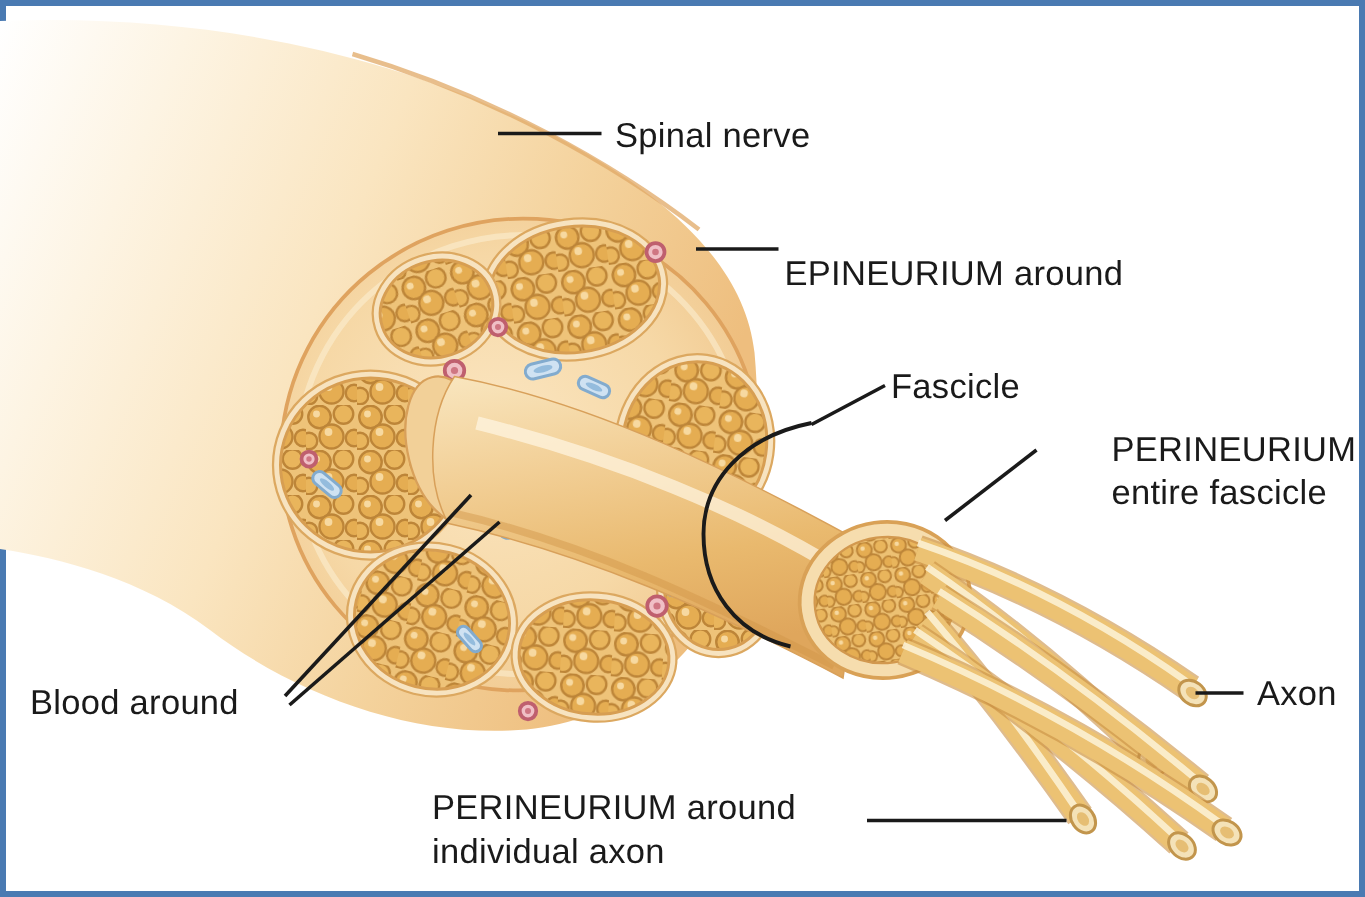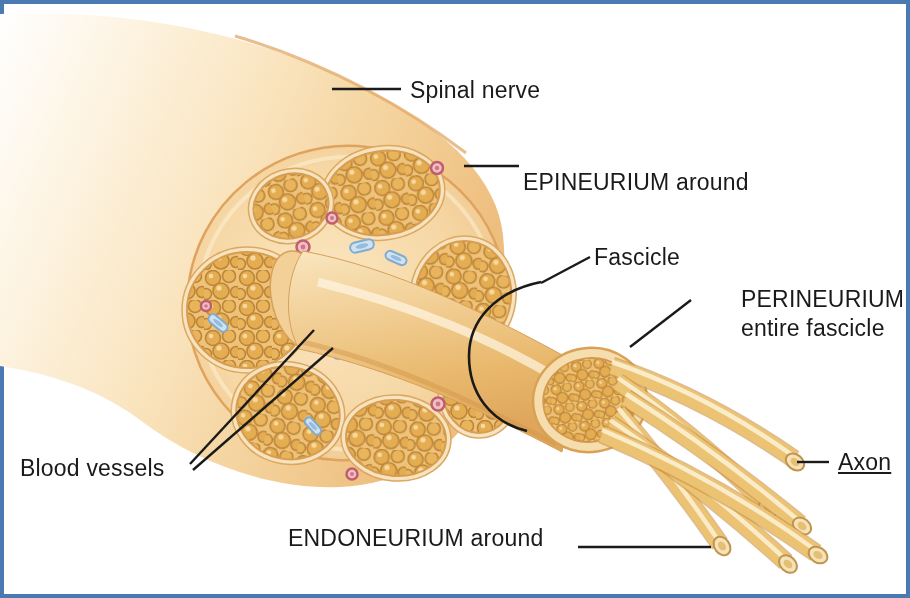--- a/index.html
+++ b/index.html
@@ -242,25 +242,26 @@
 
   <div class="label" style="left:594px;top:243px;text-align:center;">
     <span>Fascicle</span>
   </div>
 
   <div class="label" style="left:698px;top:285px;margin-left:43px;">
     <span>PERINEURIUM</span>
     <span>entire fascicle</span>
   </div>
 
-  <div class="label" style="left:838px;top:448px;text-decoration:underline;">
+  <div class="label" style="left:838px;top:448px;">
     <span>Axon</span>
   </div>
 
   <div class="label" style="left:20px;top:454px;">
-    <span>Blood vessels</span>
+    <span>Blood around</span>
   </div>
 
   <div class="label" style="left:288px;top:524px;">
-    <span>ENDONEURIUM around</span>
+    <span>PERINEURIUM around</span>
+    <span>individual axon</span>
   </div>
 
 </div>
 
 </body></html>

